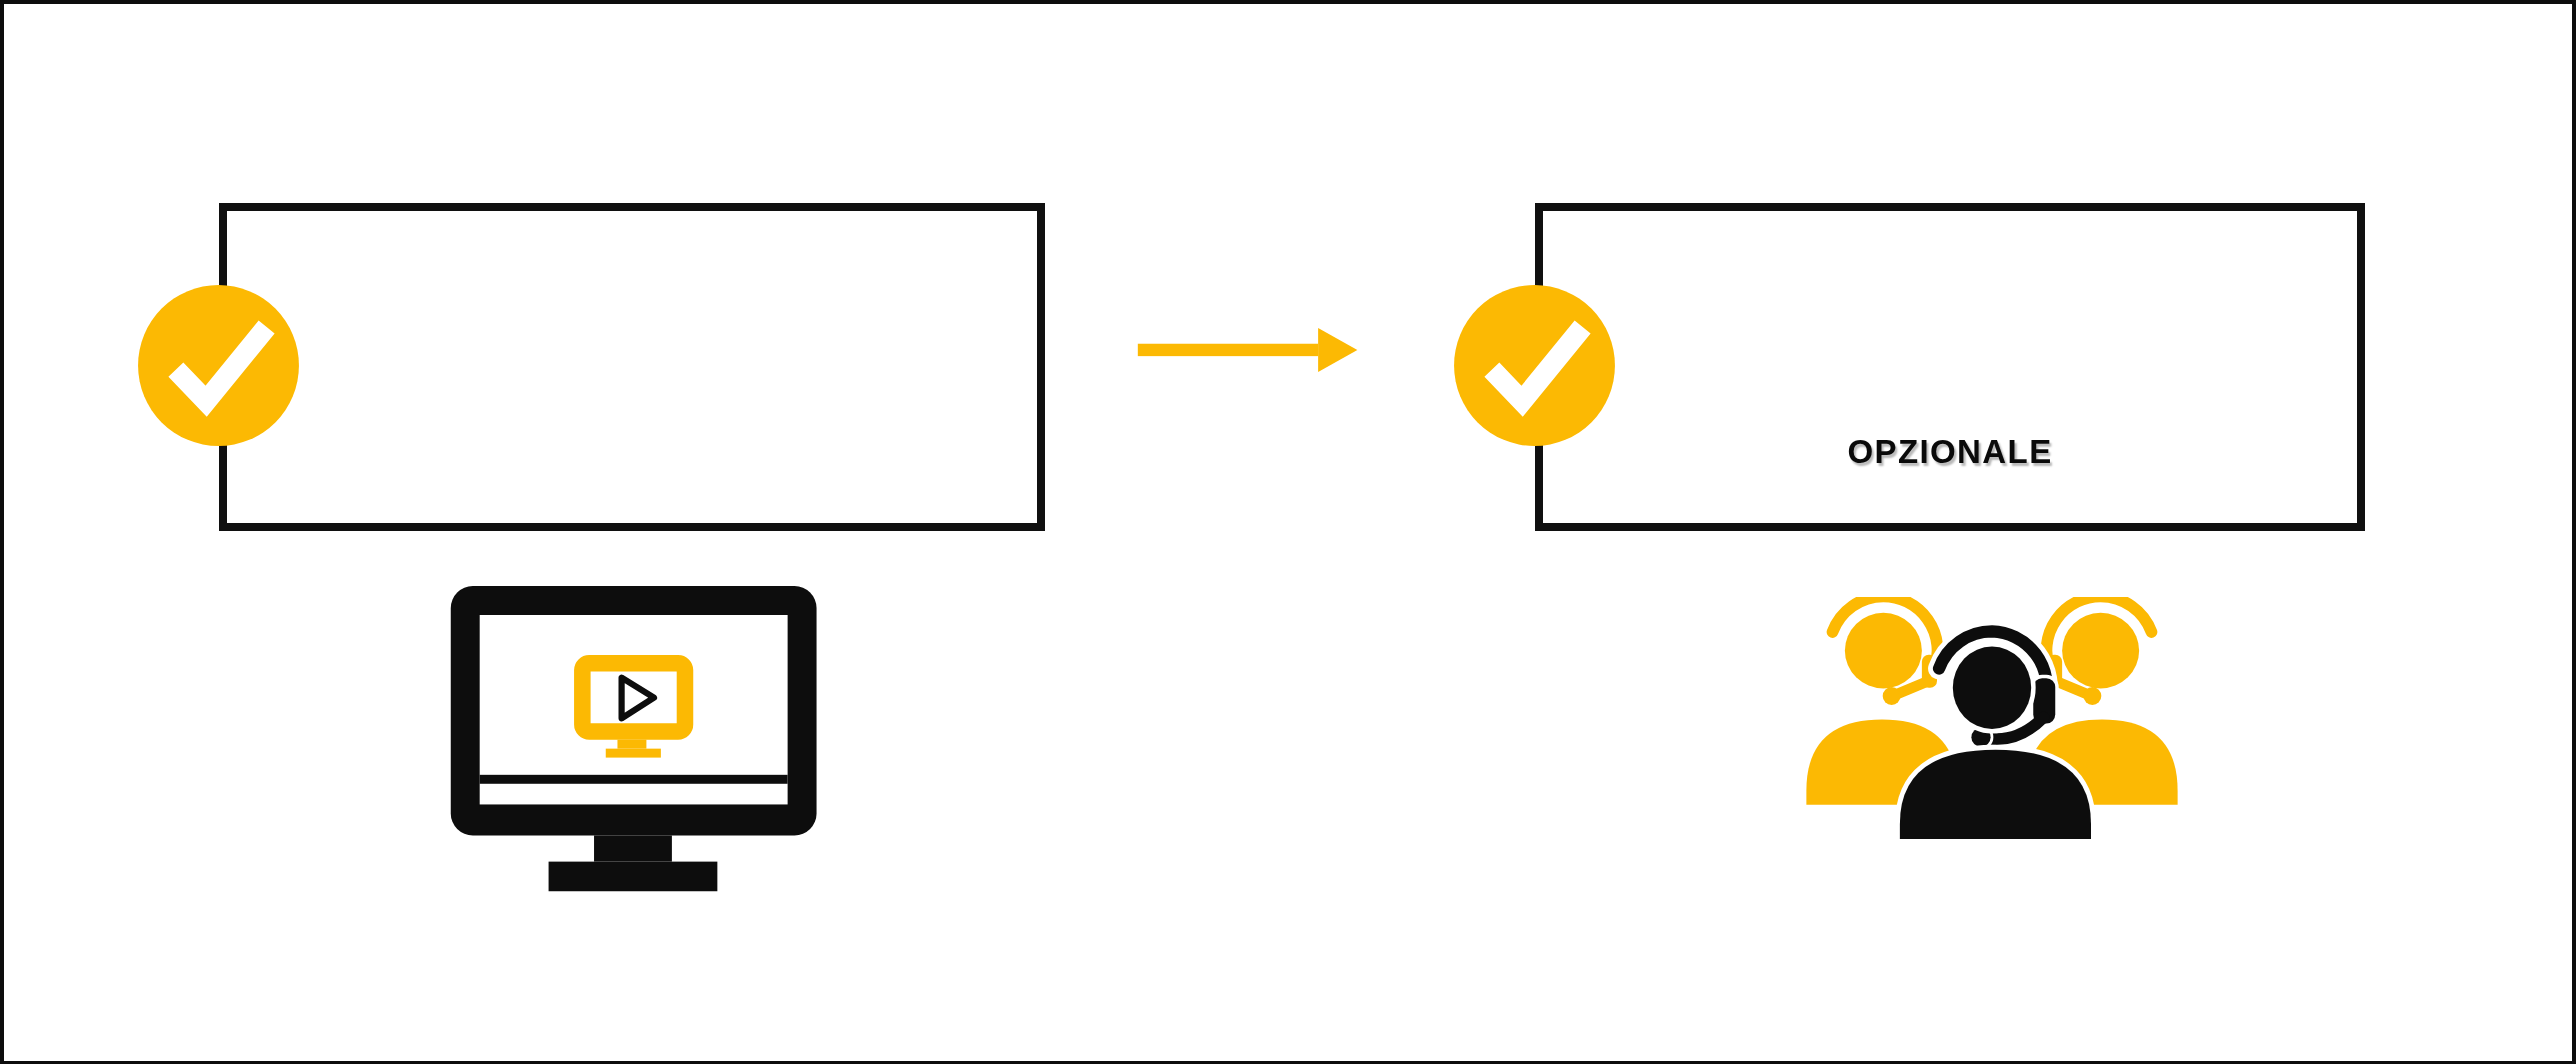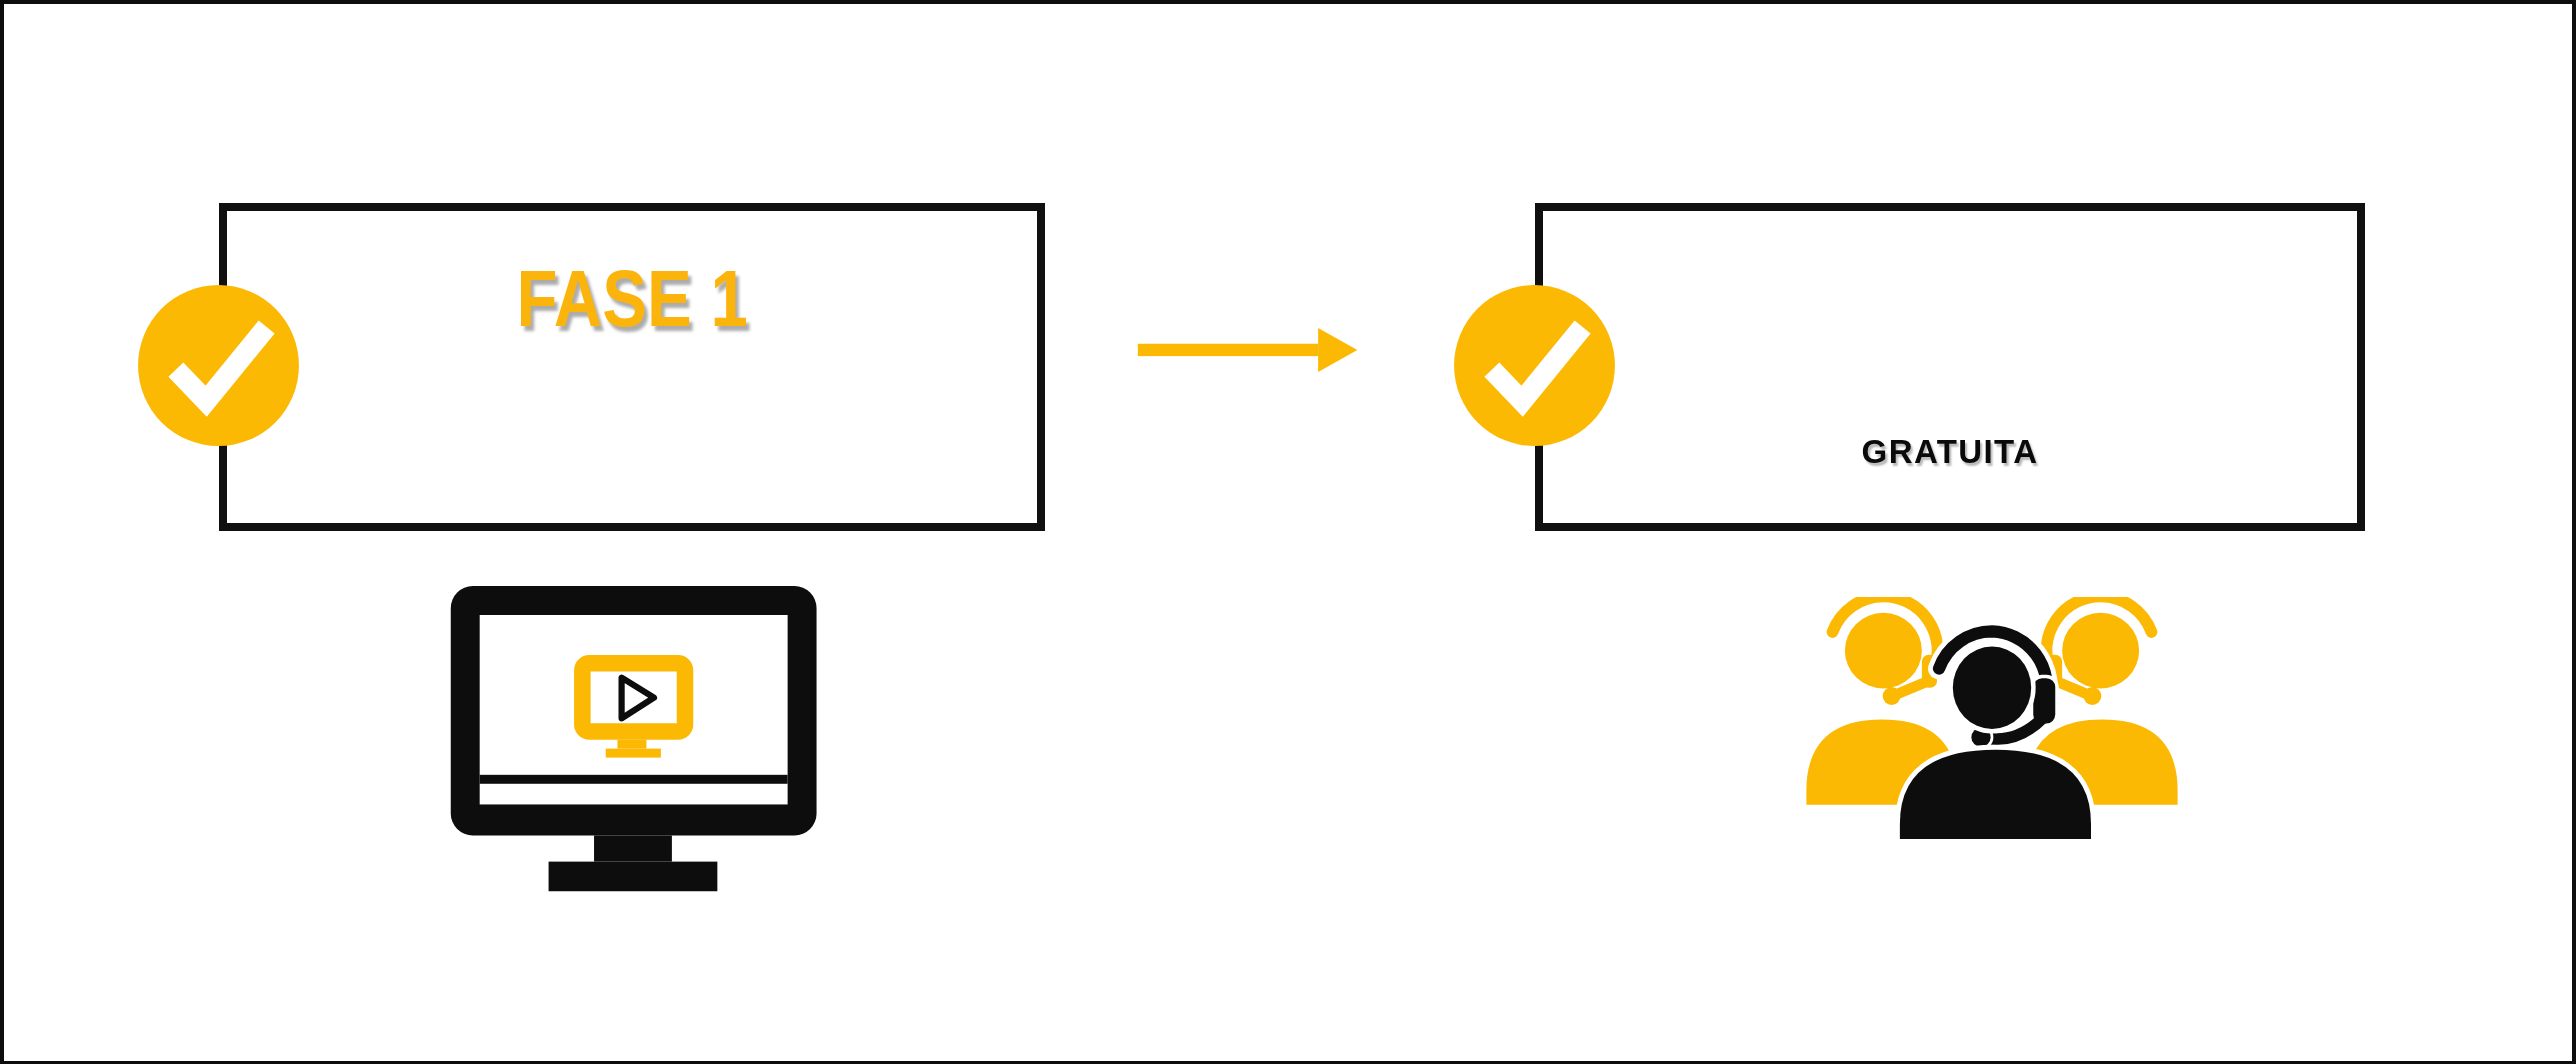--- a/index.html
+++ b/index.html
@@ -66,24 +66,23 @@
   .s-ink{stroke:var(--ink);}
   .s-white{stroke:#FFFFFF;}
   .nofill{fill:none;}
 </style>
 </head>
 <body>
 
 <div class="stage">
 
   <div class="phase-box box1"></div>
-  <div class="txt fase fase1"><span class="cond">FASE 1</span></div>
 
   <div class="phase-box box2"></div>
-  <div class="txt subtitle subtitle2"><span>GRATUITA</span></div>
+  <div class="txt subtitle subtitle2"><span>OPZIONALE</span></div>
 
   <svg class="abs" style="left:132px;top:279px;" width="165" height="165" viewBox="0 0 240 240">
     <circle cx="120" cy="120" r="117" class="f-yellow"></circle>
     <polyline points="58,126 102,172 190,64" fill="none" stroke="#FFFFFF" stroke-width="30" stroke-linecap="butt" stroke-linejoin="miter"></polyline>
   </svg>
 
   <svg class="abs" style="left:1448px;top:279px;" width="165" height="165" viewBox="0 0 240 240">
     <circle cx="120" cy="120" r="117" class="f-yellow"></circle>
     <polyline points="58,126 102,172 190,64" fill="none" stroke="#FFFFFF" stroke-width="30" stroke-linecap="butt" stroke-linejoin="miter"></polyline>
   </svg>

